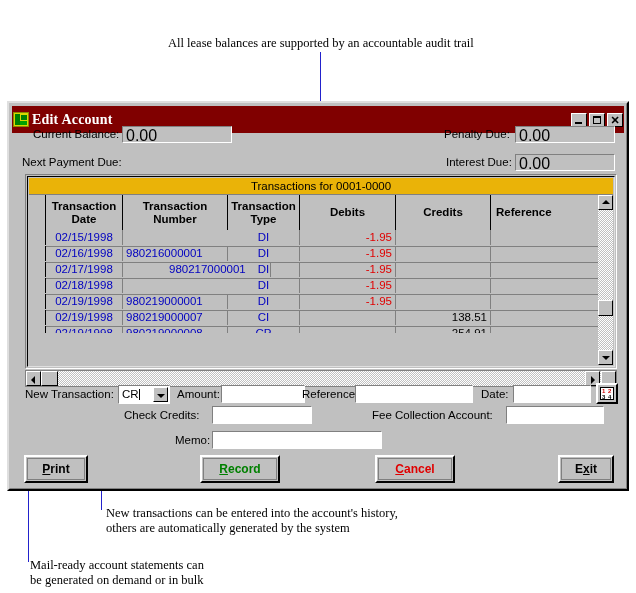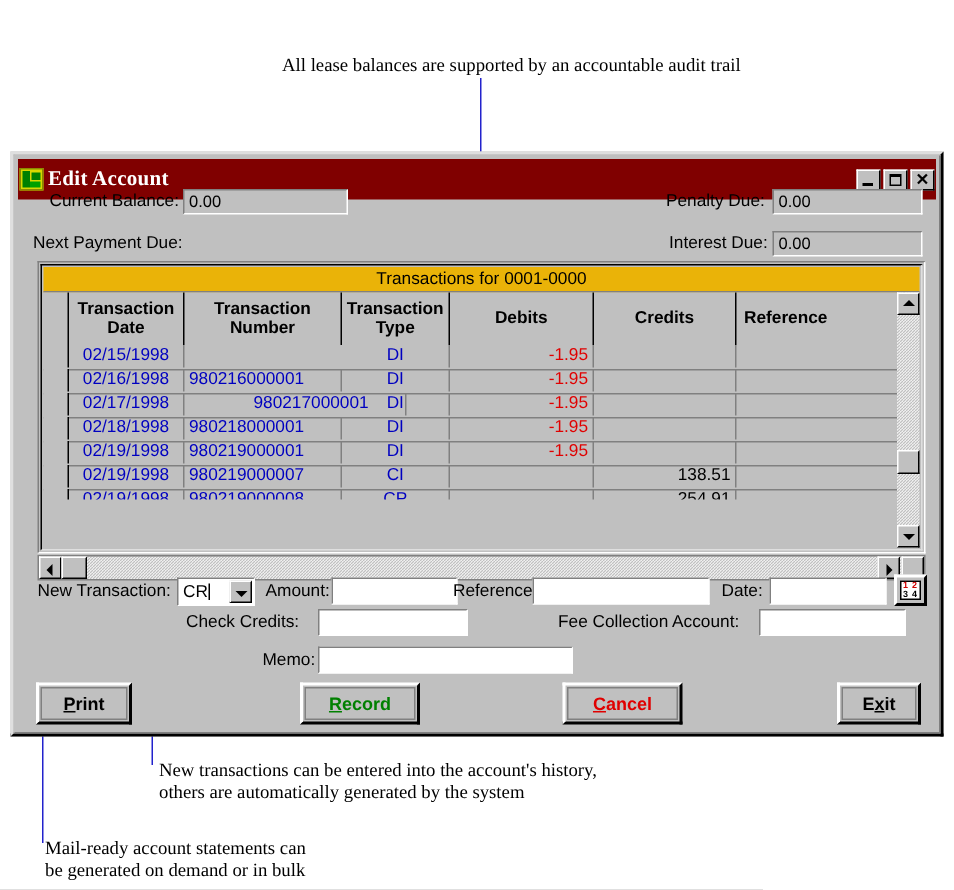--- a/index.html
+++ b/index.html
@@ -71,21 +71,21 @@
   .win-btn .max-box{position:absolute;left:3px;top:2px;width:8px;height:8px;border:1px solid #000;border-top-width:2px;box-sizing:border-box;}
   
   .lbl{
     position:absolute;font-size:11.5px;color:#000;white-space:nowrap;
     font-family:"Liberation Sans", sans-serif;
   }
   .field{
     position:absolute;box-sizing:border-box;
     border-top:1px solid #808080;border-left:1px solid #808080;
     border-right:1px solid #ffffff;border-bottom:1px solid #ffffff;
-    font-size:11px;color:#000;padding:1px 2px 0 3px;
+    font-size:16px;color:#000;padding:1px 2px 0 3px;
     overflow:hidden;white-space:nowrap;line-height:15px;
   }
   .field.ro{background:#c0c0c0;}
   .field.rw{background:#ffffff;}
   
   #grid{
     position:absolute;left:15px;top:70px;width:592px;height:195px;
     box-sizing:border-box;
     border-top:1px solid #808080;border-left:1px solid #808080;
     border-right:1px solid #ffffff;border-bottom:1px solid #ffffff;
@@ -198,21 +198,21 @@
     font-family:"Liberation Sans", sans-serif;
   }
   .btn .acc{text-decoration:underline;}
   .btn.green{color:#008000;}
   .btn.red{color:#e00000;}
   .btn-in{position:absolute;inset:1px;border:1px solid #808080;box-sizing:border-box;pointer-events:none;}
 </style>
 </head>
 <body>
 
-<div class="anno" style="left:168px;top:36px;margin-left:20px;">All lease balances are supported by an accountable audit trail</div>
+<div class="anno" style="left:168px;top:36px;">All lease balances are supported by an accountable audit trail</div>
 <div class="leader" style="left:320px;top:52px;width:1px;height:105px;"></div>
 
 <div class="anno" style="left:106px;top:506px;">New transactions can be entered into the account's history,</div>
 <div class="anno" style="left:106px;top:521px;">others are automatically generated by the system</div>
 <div class="leader" style="left:101px;top:382px;width:1px;height:128px;"></div>
 
 <div class="anno" style="left:30px;top:558px;">Mail-ready account statements can</div>
 <div class="anno" style="left:30px;top:573px;">be generated on demand or in bulk</div>
 <div class="leader" style="left:28px;top:486px;width:1px;height:76px;"></div>
 
@@ -303,21 +303,20 @@
               <div class="cell ctr" style="left: 17px; width: 77px;">02/17/1998</div>
               <div class="cell " style="left: 94px; width: 105px; margin-left: 43px;">980217000001</div>
               <div class="cell ctr" style="left: 199px; width: 72px;">DI</div>
               <div class="cell neg" style="left: 271px; width: 96px;">-1.95</div>
               <div class="cell num" style="left: 367px; width: 95px;"></div>
               <div class="cell " style="left: 462px; width: 112px;"></div>
             </div>
             <div class="row" style="top: 48px;">
               <div class="cell sel" style="left: 0px; width: 17px;"></div>
               <div class="cell ctr" style="left: 17px; width: 77px;">02/18/1998</div>
-              <div class="cell " style="left: 94px; width: 105px;">980218000001</div>
               <div class="cell ctr" style="left: 199px; width: 72px;">DI</div>
               <div class="cell neg" style="left: 271px; width: 96px;">-1.95</div>
               <div class="cell num" style="left: 367px; width: 95px;"></div>
               <div class="cell " style="left: 462px; width: 112px;"></div>
             </div>
             <div class="row" style="top: 64px;">
               <div class="cell sel" style="left: 0px; width: 17px;"></div>
               <div class="cell ctr" style="left: 17px; width: 77px;">02/19/1998</div>
               <div class="cell " style="left: 94px; width: 105px;">980219000001</div>
               <div class="cell ctr" style="left: 199px; width: 72px;">DI</div>

